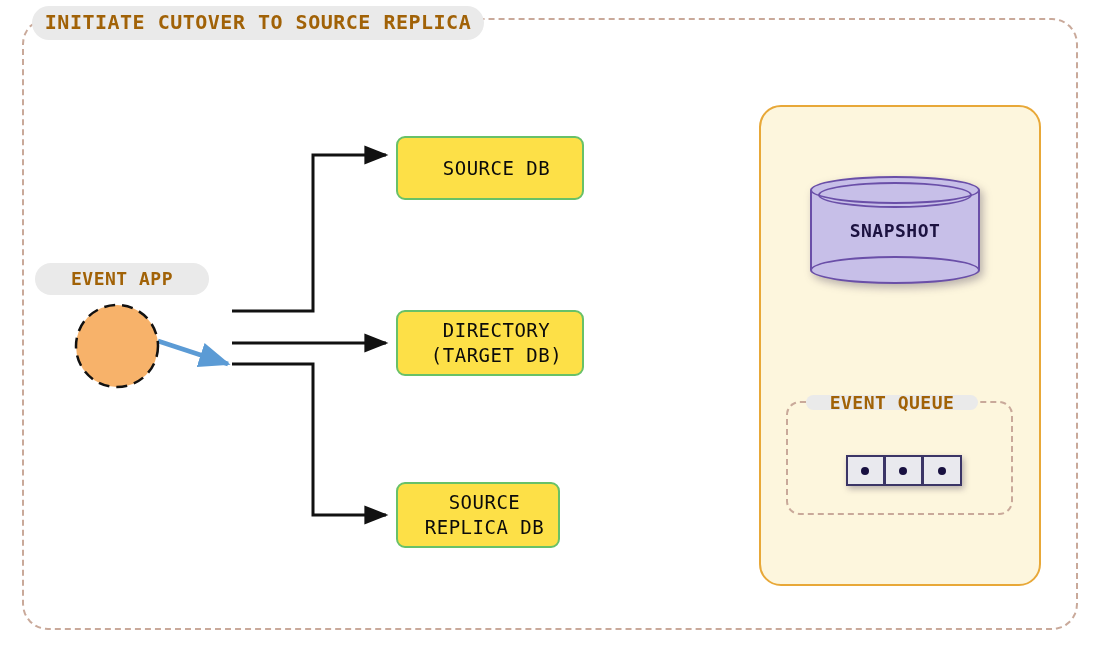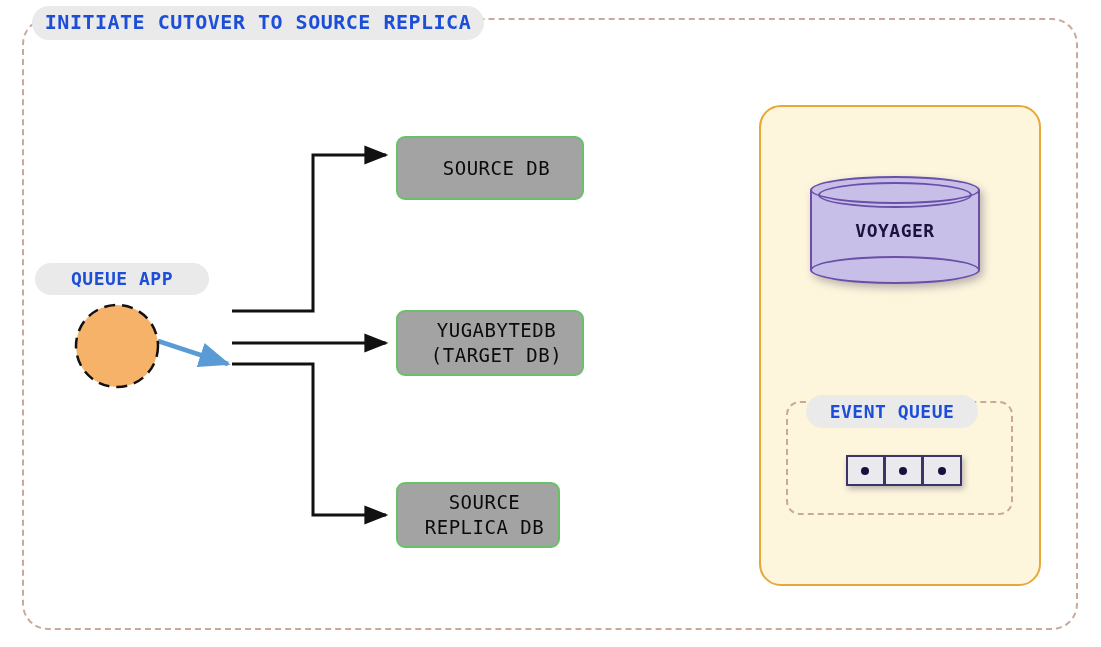--- a/index.html
+++ b/index.html
@@ -28,21 +28,21 @@
     height: 612px;
     border: 2px dashed #c9a99a;
     border-radius: 26px;
     box-sizing: border-box;
   }
   
   .pill {
     position: absolute;
     background: #eaeaea;
     border-radius: 18px;
-    color: #1d4ed8;
+    color: #a16207;
     font-weight: bold;
     display: flex;
     align-items: center;
     justify-content: center;
     text-align: center;
     letter-spacing: 0.5px;
     line-height: 1.18;
     white-space: pre;
   }
   #title-pill {
@@ -56,28 +56,28 @@
     font-size: 18px;
   }
   #voyager-pill {
     left: 778px; top: 62px;
     width: 242px; height: 50px;
     font-size: 18px;
     border-radius: 22px;
   }
   #eventqueue-pill {
     left: 806px; top: 395px;
-    width: 172px; height: 33px;
+    width: 172px; height: 15px;
     font-size: 18px;
     z-index: 4;
   }
   
   .db-box {
     position: absolute;
-    background: #a3a3a3;
+    background: #fde047;
     border: 2px solid #68c168;
     border-radius: 9px;
     box-sizing: border-box;
     display: flex;
     align-items: center;
     justify-content: center;
     text-align: center;
     color: #0b0b0b;
     font-size: 19px;
     line-height: 1.3;
@@ -226,39 +226,39 @@
 
     <path d="M232,364 L313,364 L313,515 L386,515" fill="none" stroke="#111111" stroke-width="3" marker-end="url(#arrow-black)"></path>
 
     <path d="M158,341 L228,364" fill="none" stroke="#5b9bd5" stroke-width="4.5" marker-end="url(#arrow-blue)"></path>
 
     <path d="M806,446 L826,446 L826,470 L848,470" fill="none" stroke="#111111" stroke-width="5" marker-end="url(#arrow-queue)"></path>
 
     <path d="M960,470 L988,470 L988,498" fill="none" stroke="#111111" stroke-width="5" marker-end="url(#arrow-queue)"></path>
   </svg>
 
-  <div class="pill" id="userapp-pill">QUEUE APP</div>
+  <div class="pill" id="userapp-pill">EVENT APP</div>
   <svg style="position:absolute;left:70px;top:299px;width:95px;height:95px;" viewBox="0 0 95 95" xmlns="http://www.w3.org/2000/svg">
     <circle cx="47" cy="47" r="41" fill="#f7b26a" stroke="#111111" stroke-width="2.5" stroke-dasharray="11 7"></circle>
   </svg>
 
   <div class="db-box" id="box-source-db">SOURCE DB</div>
-  <div class="db-box" id="box-target-db">YUGABYTEDB
+  <div class="db-box" id="box-target-db">DIRECTORY
 (TARGET DB)</div>
   <div class="db-box" id="box-replica-db">SOURCE
 REPLICA DB</div>
 
   <div id="voyager-box"></div>
 
   <div id="snapshot">
     <div class="cyl-body"></div>
     <div class="cyl-bottom"></div>
     <div class="cyl-top"></div>
     <div class="cyl-inner-ellipse"></div>
-    <div class="cyl-label">VOYAGER</div>
+    <div class="cyl-label">SNAPSHOT</div>
   </div>
 
   <div id="eventqueue-frame"></div>
   <div class="pill" id="eventqueue-pill">EVENT QUEUE</div>
   <div id="queue-cells">
     <div class="queue-cell">
       <span class="dot"></span>
     </div>
     <div class="queue-cell">
       <span class="dot"></span>

